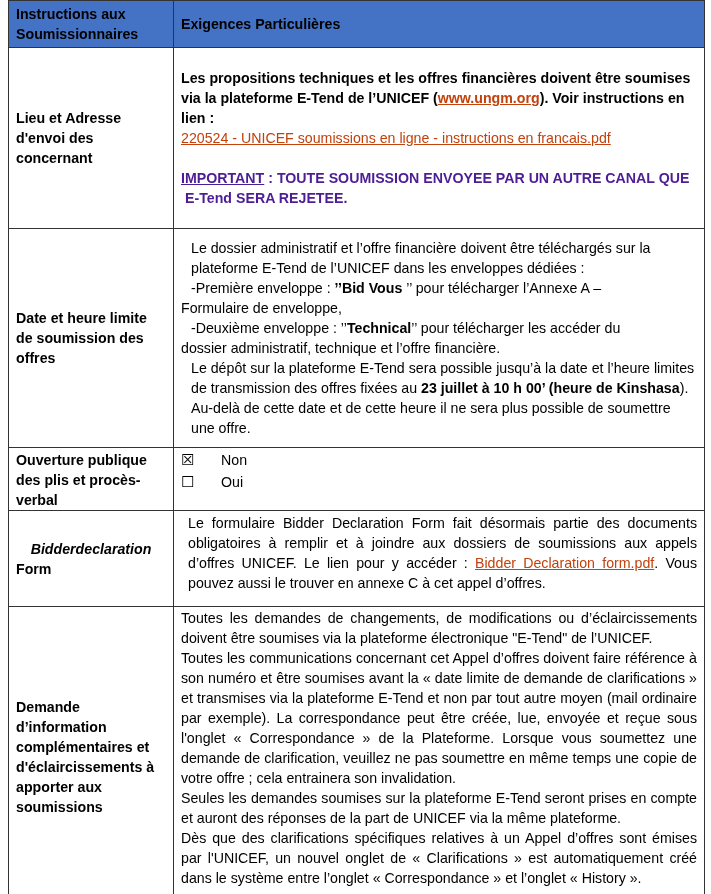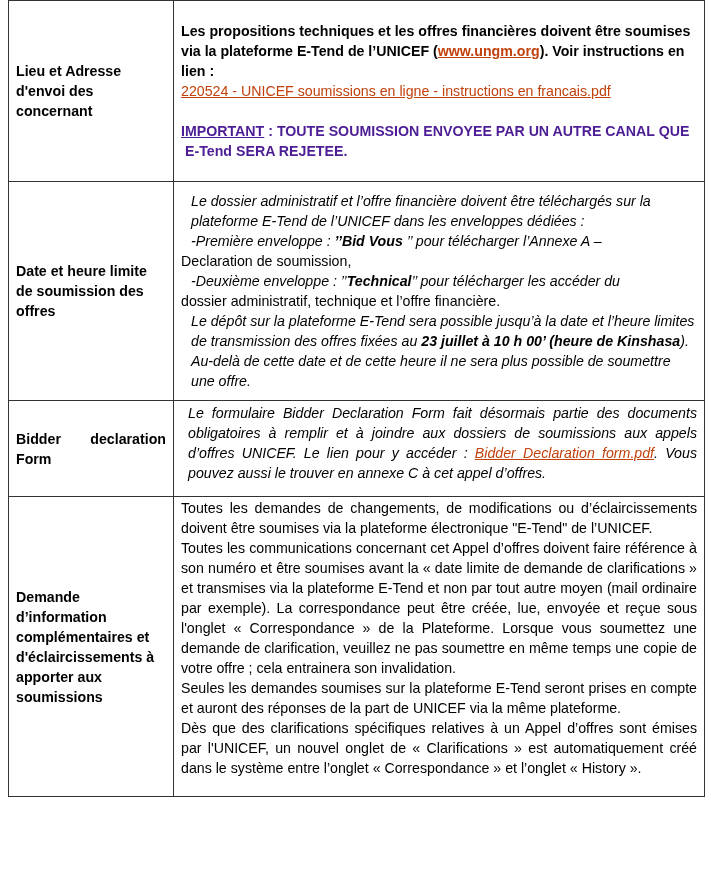--- a/index.html
+++ b/index.html
@@ -17,41 +17,48 @@
   col.c1 { width: 165px; }
   col.c2 { width: 531px; }
   th { background: #4472c4; color: #000; text-align: left; font-weight: bold; }
   th.h1 { height: 46px; padding-top: 2px; padding-bottom: 2px; vertical-align: top; line-height: 20px; }
   th.h2 { vertical-align: bottom; padding-bottom: 6px; }
   td.lbl { font-weight: bold; }
   .b { font-weight: bold; }
   a.lnk { color: #c2410c; text-decoration: underline; }
   .red { color: #4c1d95; font-weight: bold; }
   .red u { text-decoration: underline; }
-  .ind { padding-left: 10px; font-style: italic; }
+  .ind { padding-left: 10px; }
   .justify { text-align: justify; }
   .row1 { height: 181px; }
   .row2 { height: 219px; }
   .row3 { height: 57px; }
   .row4 { height: 96px; }
   .row5 { height: 300px; }
   .cb-line { display: flex; align-items: center; height: 22px; }
   .cb { width: 40px; font-size: 15px; }
   .spacer { height: 20px; }
-  .lbl-justify { display: flex; justify-content: space-between; }
+  .lbl-justify { display: flex; justify-content: center; font-style: italic; }
 </style>
 </head>
 <body>
 
 <table class="doc">
   <colgroup>
       <col class="c1">
       <col class="c2">
     </colgroup>
   <tbody>
+      <tr>
+    <th class="h1">
+      <div>Instructions aux</div>
+      <div>Soumissionnaires</div>
+    </th>
+    <th class="h2">Exigences Particulières</th>
+  </tr>
 
   <tr class="row1">
     <td class="lbl">Lieu et Adresse d'envoi des concernant</td>
     <td>
       <div class="b">
         <span>Les propositions techniques et les offres financières doivent être soumises via la plateforme E-Tend de l’UNICEF (</span><a class="lnk">www.ungm.org</a><span>). Voir instructions en lien :</span>
       </div>
       <div><a class="lnk">220524 - UNICEF soumissions en ligne - instructions en francais.pdf</a></div>
       <div class="spacer"></div>
       <div class="red">
@@ -61,31 +68,44 @@
     </td>
   </tr>
 
   <tr class="row2">
     <td class="lbl">Date et heure limite de soumission des offres</td>
     <td>
       <div class="ind">Le dossier administratif et l’offre financière doivent être téléchargés sur la plateforme E-Tend de l’UNICEF dans les enveloppes dédiées :</div>
       <div class="ind">
         <span>-Première enveloppe : </span><span class="b">’’</span><span class="b">Bid Vous</span><span> ’’ pour télécharger l’Annexe A –</span>
       </div>
-      <div>Declaration de soumission,</div>
+      <div>Formulaire de enveloppe,</div>
       <div class="ind">
         <span>-Deuxième enveloppe : ’’</span><span class="b">Technical</span><span>’’ pour télécharger les accéder du</span>
       </div>
       <div>dossier administratif, technique et l’offre financière.</div>
       <div class="ind">
         <span>Le dépôt sur la plateforme E-Tend sera possible jusqu’à la date et l’heure limites de transmission des offres fixées au </span><span class="b">23 juillet à 10 h 00’ (heure de Kinshasa</span><span>). Au-delà de cette date et de cette heure il ne sera plus possible de soumettre une offre.</span>
       </div>
     </td>
   </tr>
 
+  <tr class="row3">
+    <td class="lbl" style="vertical-align:top;padding-top:2px">Ouverture publique des plis et procès-verbal</td>
+    <td style="vertical-align:top;padding-top:1px">
+      <div class="cb-line">
+        <span class="cb">☒</span>
+        <span>Non</span>
+      </div>
+      <div class="cb-line">
+        <span class="cb">☐</span>
+        <span>Oui</span>
+      </div>
+    </td>
+  </tr>
 
   <tr class="row4">
     <td class="lbl">
       <div class="lbl-justify">
             <span>Bidder</span>
             <span>declaration</span>
           </div>
       <div>Form</div>
     </td>
     <td class="justify ind" style="vertical-align:top;padding-top:2px;padding-left:14px">

